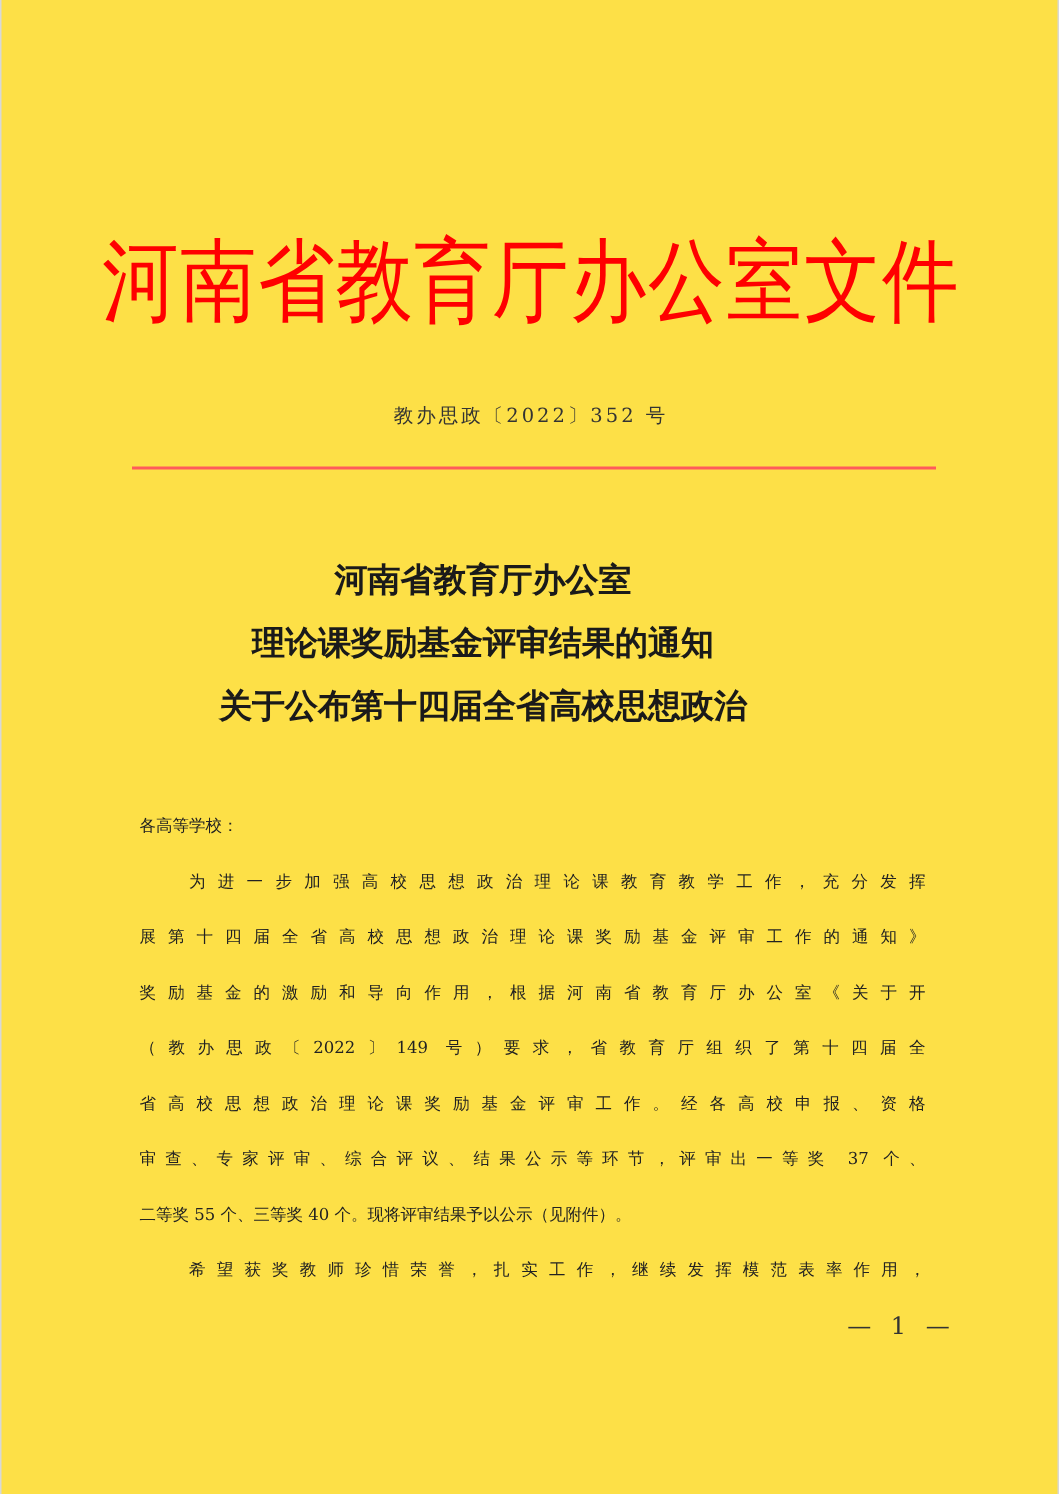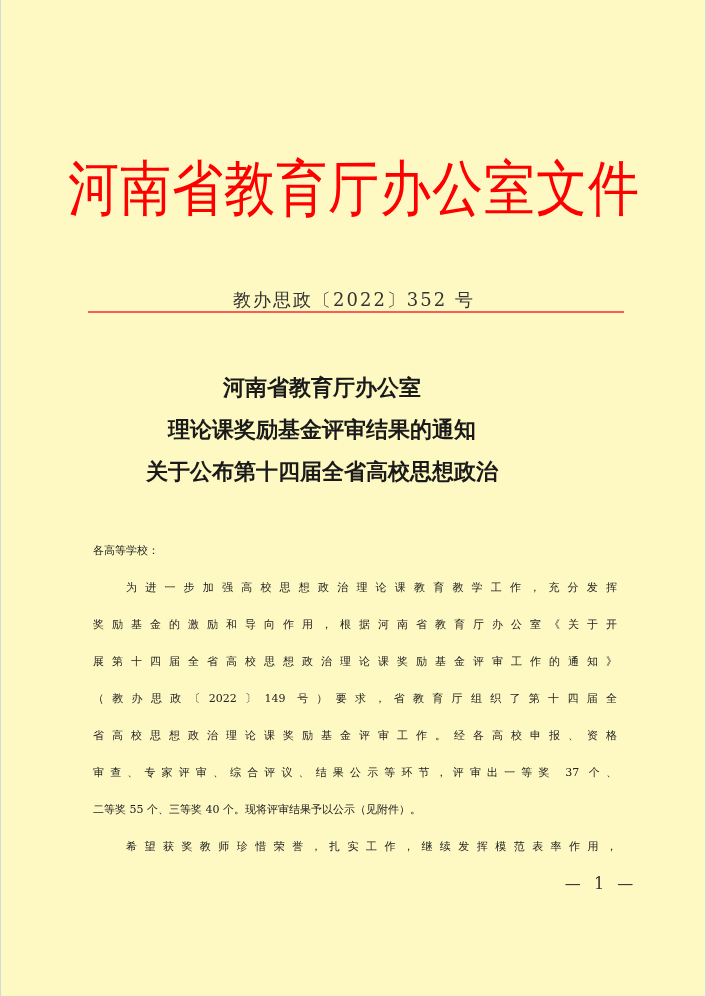--- a/index.html
+++ b/index.html
@@ -12,46 +12,46 @@
       height: 996px;
       position: relative;
       overflow: hidden;
     }
     .page {
       position: absolute;
       left: 0;
       top: 0;
       width: 704px;
       height: 996px;
-      background: #fef9c3;
+      background: #fde047;
       border-left: 1px solid #d8d8d8;
       border-right: 1px solid #d8d8d8;
     }
     .masthead {
       position: absolute;
       left: 0;
       top: 148px;
       width: 706px;
       text-align: center;
       font-family: "DejaVu Serif", "Liberation Serif", serif;
       font-size: 51px;
       line-height: 70px;
       letter-spacing: 1px;
       color: #ff0000;
       transform: scaleY(1.18);
       transform-origin: center top;
     }
     .doc-number {
       position: absolute;
       left: 0;
-      top: 288px;
+      top: 266px;
       width: 706px;
       text-align: center;
       font-family: "DejaVu Serif", "Liberation Serif", serif;
-      font-size: 18px;
+      font-size: 13px;
       line-height: 24px;
       letter-spacing: 2px;
       color: #333333;
     }
     .red-rule {
       position: absolute;
       left: 87px;
       top: 311px;
       width: 536px;
       height: 2px;
@@ -122,22 +122,22 @@
 
   <div class="title">
     <div>河南省教育厅办公室</div>
     <div>理论课奖励基金评审结果的通知</div>
     <div>关于公布第十四届全省高校思想政治</div>
   </div>
 
   <div class="body-text">
     <span class="line left">各高等学校：</span>
     <span class="line indent">为进一步加强高校思想政治理论课教育教学工作，充分发挥</span>
+    <span class="line">展第十四届全省高校思想政治理论课奖励基金评审工作的通知》</span>
     <span class="line">奖励基金的激励和导向作用，根据河南省教育厅办公室《关于开</span>
-    <span class="line">展第十四届全省高校思想政治理论课奖励基金评审工作的通知》</span>
     <span class="line">（教办思政〔2022〕149 号）要求，省教育厅组织了第十四届全</span>
     <span class="line">省高校思想政治理论课奖励基金评审工作。经各高校申报、资格</span>
     <span class="line">审查、专家评审、综合评议、结果公示等环节，评审出一等奖 37 个、</span>
     <span class="line left">二等奖 55 个、三等奖 40 个。现将评审结果予以公示（见附件）。</span>
     <span class="line indent">希望获奖教师珍惜荣誉，扎实工作，继续发挥模范表率作用，</span>
   </div>
 
   <div class="page-number">— 1 —</div>
 
 </div>

